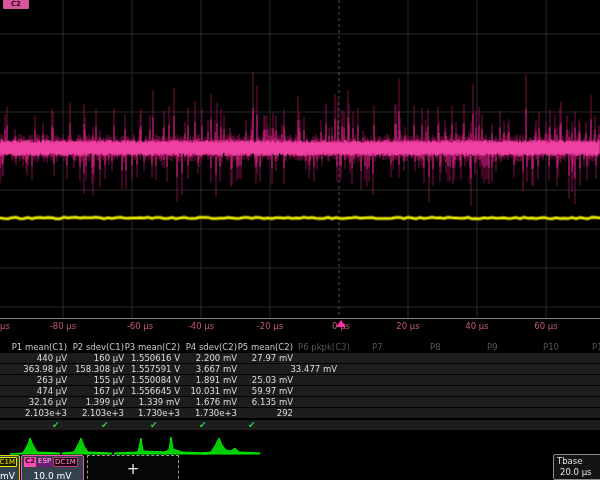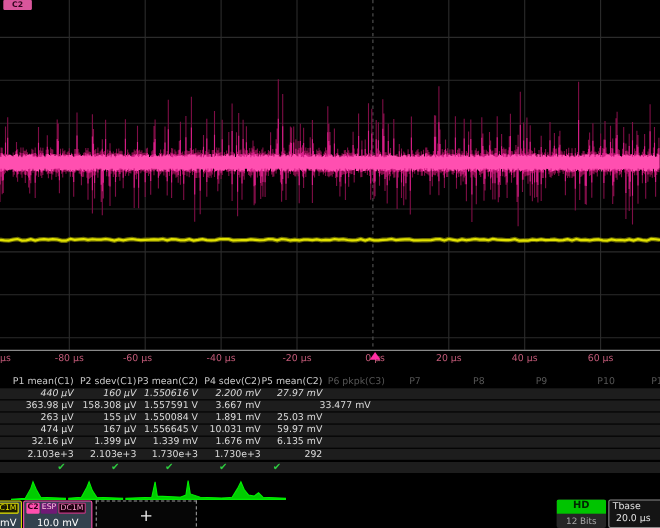--- a/index.html
+++ b/index.html
@@ -54,21 +54,21 @@
       <path d="M0 142.6V155.6M1 142.7V153.4M2 140.2V155.5M3 140.5V155.0M4 141.7V153.3M5 142.4V153.8M6 140.4V154.7M7 141.7V155.1M8 140.9V154.5M9 140.5V154.2M10 140.8V154.3M11 141.8V153.8M12 142.2V154.2M13 140.9V154.7M14 140.2V155.8M15 140.1V155.1M16 140.7V155.9M17 142.2V155.2M18 141.4V156.0M19 142.3V155.2M20 142.9V154.2M21 141.7V155.9M22 140.4V154.7M23 142.0V154.3M24 141.9V155.2M25 140.6V155.6M26 140.5V153.7M27 140.2V153.4M28 140.4V155.6M29 140.3V155.3M30 142.3V153.5M31 142.7V155.4M32 141.7V154.8M33 142.9V155.6M34 142.9V155.4M35 142.2V155.6M36 142.5V154.2M37 142.8V154.5M38 142.2V155.8M39 140.7V154.6M40 141.6V155.3M41 142.9V153.1M42 141.4V155.6M43 140.0V154.2M44 140.3V154.8M45 140.9V155.4M46 141.9V155.7M47 140.8V153.6M48 140.8V155.6M49 140.2V153.9M50 141.9V153.2M51 140.4V153.4M52 141.2V153.3M53 142.3V153.2M54 142.0V153.2M55 142.2V154.7M56 141.2V154.8M57 140.4V154.9M58 142.0V154.4M59 142.0V154.2M60 141.1V154.2M61 140.9V155.7M62 142.3V154.7M63 140.9V155.8M64 140.8V154.4M65 140.3V156.0M66 141.7V154.6M67 142.7V154.9M68 142.3V155.8M69 141.5V154.1M70 141.4V154.6M71 141.5V155.2M72 140.8V154.3M73 141.4V153.1M74 141.8V154.0M75 141.2V155.4M76 141.4V154.0M77 142.0V154.4M78 141.3V155.7M79 142.1V155.3M80 140.5V153.9M81 141.9V155.9M82 140.5V155.1M83 142.1V154.0M84 142.1V154.8M85 140.8V153.3M86 142.3V155.3M87 142.4V155.9M88 141.8V153.1M89 142.1V153.9M90 141.0V154.0M91 140.6V153.2M92 141.5V153.4M93 142.1V155.6M94 140.3V154.5M95 140.8V154.9M96 142.6V154.2M97 142.7V154.5M98 141.3V154.6M99 142.1V155.2M100 140.7V154.0M101 142.9V153.4M102 140.3V153.2M103 140.3V155.4M104 142.0V154.7M105 142.9V155.9M106 141.8V154.7M107 140.3V154.8M108 141.3V154.3M109 140.2V153.1M110 140.4V153.1M111 140.4V153.6M112 142.0V155.1M113 141.7V154.4M114 142.4V153.9M115 141.1V155.8M116 142.3V154.5M117 141.1V153.5M118 140.5V155.5M119 141.9V154.0M120 142.7V155.1M121 142.8V154.5M122 142.4V153.0M123 141.4V155.2M124 140.4V154.9M125 141.6V155.5M126 142.8V154.6M127 141.6V154.6M128 140.0V153.9M129 142.7V154.0M130 141.7V154.8M131 140.9V153.8M132 141.4V155.6M133 141.7V154.4M134 140.9V154.9M135 140.4V153.9M136 142.7V153.9M137 141.5V155.6M138 142.8V153.0M139 142.7V154.1M140 141.5V153.5M141 140.1V154.3M142 141.7V153.5M143 142.1V155.9M144 141.4V153.8M145 142.4V155.1M146 140.2V155.7M147 142.6V154.9M148 142.0V155.9M149 141.0V154.0M150 141.8V154.3M151 141.2V154.4M152 140.3V155.6M153 141.3V155.9M154 140.2V153.5M155 142.0V153.2M156 142.7V154.6M157 142.9V153.4M158 140.6V154.7M159 142.1V155.6M160 142.2V153.8M161 141.5V153.5M162 141.7V155.2M163 141.6V155.0M164 141.6V153.7M165 141.1V154.2M166 142.0V154.0M167 141.7V154.3M168 142.4V155.3M169 141.5V154.8M170 142.2V154.7M171 140.6V155.9M172 140.1V154.4M173 141.2V153.6M174 140.7V153.1M175 140.6V155.3M176 140.9V154.7M177 140.2V155.1M178 141.1V155.5M179 142.6V153.4M180 141.9V153.5M181 141.0V153.4M182 142.4V155.1M183 143.0V153.8M184 140.5V154.2M185 143.0V156.0M186 141.1V155.0M187 140.7V153.5M188 142.2V154.7M189 142.8V153.1M190 142.4V155.9M191 140.1V155.2M192 142.6V153.2M193 142.7V154.4M194 140.3V153.2M195 142.4V153.8M196 141.9V155.7M197 140.1V155.2M198 142.0V154.6M199 142.0V155.6M200 141.8V154.4M201 142.6V155.6M202 141.1V154.6M203 141.7V155.2M204 141.3V155.0M205 141.8V153.8M206 140.5V154.5M207 140.0V153.7M208 141.3V153.4M209 142.0V155.4M210 141.4V153.8M211 140.9V155.0M212 142.1V153.9M213 140.3V155.7M214 142.7V155.6M215 141.3V154.4M216 140.1V154.4M217 141.9V153.4M218 142.3V155.2M219 142.8V155.9M220 140.3V154.7M221 141.7V154.7M222 142.6V155.4M223 140.9V153.3M224 142.6V153.3M225 141.4V155.9M226 140.8V155.0M227 140.2V155.7M228 142.9V153.8M229 141.6V153.0M230 141.1V155.9M231 142.5V153.9M232 140.2V155.1M233 141.7V155.8M234 142.3V155.5M235 142.4V155.1M236 140.5V155.7M237 142.5V155.1M238 141.0V153.3M239 142.1V155.4M240 141.8V155.9M241 140.7V153.2M242 140.2V154.9M243 141.1V153.5M244 142.5V154.5M245 141.6V154.6M246 141.5V153.1M247 141.5V155.8M248 141.4V154.1M249 142.7V155.7M250 140.1V155.1M251 140.7V153.4M252 140.8V154.1M253 140.9V153.1M254 142.7V154.2M255 142.6V155.5M256 142.1V153.2M257 141.1V156.0M258 140.6V155.1M259 140.1V155.9M260 142.1V155.3M261 141.1V154.0M262 140.8V153.3M263 142.1V155.7M264 140.2V156.0M265 142.7V155.1M266 141.3V155.8M267 140.1V154.7M268 140.1V153.1M269 140.7V155.7M270 142.1V154.1M271 142.2V154.8M272 140.2V153.0M273 140.4V154.4M274 142.8V155.3M275 142.3V154.2M276 143.0V155.0M277 140.9V154.9M278 140.6V155.3M279 141.9V153.2M280 142.4V153.3M281 142.7V155.1M282 142.5V154.2M283 142.6V153.7M284 141.5V155.1M285 141.0V155.1M286 140.2V155.6M287 142.4V153.8M288 141.6V153.5M289 140.6V154.9M290 142.3V153.6M291 141.3V154.9M292 142.5V153.6M293 142.4V155.0M294 141.9V155.9M295 140.6V153.4M296 142.7V153.6M297 142.3V155.1M298 142.2V154.4M299 140.5V155.9M300 141.6V154.9M301 140.3V155.3M302 141.1V155.5M303 142.6V154.9M304 142.2V155.6M305 143.0V155.8M306 141.9V153.9M307 140.7V154.9M308 141.1V155.2M309 142.9V153.4M310 142.6V155.5M311 142.0V154.6M312 140.3V155.1M313 142.2V155.8M314 141.9V153.1M315 142.1V154.2M316 143.0V155.5M317 141.6V153.6M318 142.6V155.0M319 142.2V154.1M320 142.6V154.5M321 142.8V154.6M322 141.2V154.5M323 140.2V153.3M324 141.8V155.5M325 140.3V155.5M326 142.1V155.3M327 141.9V153.3M328 141.7V155.0M329 142.2V153.3M330 141.5V155.6M331 141.7V155.5M332 142.7V155.3M333 141.9V153.9M334 140.4V153.5M335 142.5V155.1M336 142.6V153.8M337 142.8V153.5M338 140.7V154.0M339 141.9V153.3M340 140.9V154.7M341 142.5V155.6M342 142.6V155.6M343 142.7V154.2M344 142.3V155.5M345 140.4V154.2M346 140.1V153.6M347 142.3V154.4M348 141.6V153.8M349 143.0V155.5M350 142.9V153.6M351 142.4V155.6M352 141.0V155.0M353 141.9V154.5M354 140.3V154.8M355 141.4V153.8M356 141.1V153.3M357 141.6V153.3M358 141.3V153.9M359 141.4V153.6M360 141.6V155.0M361 142.6V154.7M362 142.6V154.5M363 142.7V154.7M364 142.7V154.2M365 141.6V155.4M366 142.1V155.0M367 141.1V154.6M368 140.6V153.0M369 141.3V155.6M370 142.9V155.3M371 141.5V156.0M372 140.2V153.1M373 142.4V154.9M374 141.6V153.1M375 142.3V155.7M376 142.5V154.3M377 142.5V154.9M378 140.9V154.6M379 141.5V153.8M380 142.7V156.0M381 142.7V153.8M382 141.7V153.2M383 142.1V153.4M384 140.4V153.8M385 140.2V155.5M386 142.2V153.0M387 140.2V154.5M388 142.4V153.0M389 141.9V155.8M390 141.4V155.9M391 142.7V155.3M392 142.6V153.2M393 141.4V155.6M394 140.4V153.5M395 141.4V154.6M396 142.9V155.1M397 140.6V155.1M398 141.9V154.9M399 142.5V153.7M400 141.7V154.0M401 141.1V153.6M402 142.2V155.4M403 143.0V153.3M404 141.0V155.6M405 140.0V154.0M406 142.4V153.0M407 142.5V154.3M408 140.6V155.9M409 140.9V154.2M410 141.6V154.3M411 141.8V155.3M412 141.2V155.7M413 140.4V153.7M414 142.3V154.4M415 141.0V155.5M416 141.3V153.7M417 142.7V155.7M418 140.5V155.2M419 142.6V154.5M420 140.6V155.9M421 142.3V154.1M422 141.0V154.5M423 141.7V153.6M424 142.0V154.3M425 141.6V153.3M426 142.8V155.8M427 142.5V153.2M428 140.3V154.0M429 141.4V155.4M430 141.6V154.7M431 142.9V153.7M432 142.4V153.1M433 141.2V154.9M434 141.1V154.1M435 140.6V154.9M436 142.1V156.0M437 142.2V154.0M438 142.1V155.3M439 142.6V154.2M440 142.9V153.1M441 141.6V154.1M442 141.7V153.0M443 140.2V153.6M444 141.9V153.9M445 141.4V155.8M446 140.3V153.6M447 140.6V155.1M448 140.8V154.0M449 141.9V153.7M450 142.2V154.5M451 142.9V155.0M452 142.7V153.8M453 141.5V155.5M454 140.0V153.2M455 140.8V154.9M456 141.8V153.6M457 141.4V156.0M458 142.7V153.3M459 140.2V154.1M460 142.9V154.6M461 142.5V154.9M462 140.5V153.1M463 141.1V154.0M464 142.4V155.8M465 141.9V155.9M466 140.7V153.3M467 140.7V153.5M468 140.1V155.5M469 141.4V154.6M470 142.3V154.4M471 140.4V153.2M472 140.3V154.7M473 141.8V156.0M474 140.9V155.3M475 141.8V154.6M476 141.9V155.1M477 140.6V154.3M478 141.1V154.0M479 142.3V153.9M480 141.1V155.8M481 141.7V154.4M482 141.7V155.5M483 142.0V155.6M484 140.5V155.7M485 140.3V155.0M486 140.2V153.3M487 141.6V153.3M488 142.8V154.3M489 140.1V154.7M490 140.6V153.7M491 142.8V154.3M492 140.2V155.7M493 142.2V154.6M494 140.6V153.7M495 141.2V154.3M496 142.0V155.1M497 142.8V153.3M498 141.2V153.6M499 141.9V154.7M500 142.7V154.5M501 142.2V153.1M502 142.3V155.7M503 142.2V155.4M504 141.1V154.6M505 141.3V154.2M506 140.1V155.0M507 142.5V155.2M508 140.8V154.0M509 141.1V153.1M510 140.6V154.5M511 142.4V154.1M512 140.8V154.3M513 141.1V155.3M514 141.9V154.4M515 142.1V155.8M516 140.9V153.2M517 141.5V154.0M518 142.9V154.7M519 142.0V156.0M520 141.5V155.6M521 141.6V154.4M522 142.7V155.7M523 142.3V153.6M524 141.4V155.4M525 140.3V154.3M526 142.8V154.8M527 141.4V155.5M528 141.7V155.5M529 141.7V153.4M530 140.6V154.9M531 142.8V154.7M532 140.5V155.4M533 140.3V155.3M534 140.4V155.6M535 140.3V153.8M536 142.8V153.5M537 141.5V154.3M538 140.3V154.7M539 140.2V153.5M540 140.5V154.8M541 142.8V153.3M542 140.4V153.4M543 140.1V153.5M544 141.4V154.7M545 141.0V153.6M546 142.7V154.1M547 141.0V155.9M548 143.0V154.4M549 142.4V156.0M550 142.0V153.3M551 140.4V154.7M552 140.3V153.5M553 140.2V155.7M554 140.5V153.4M555 141.7V155.6M556 142.4V155.1M557 141.8V154.1M558 142.7V153.9M559 140.5V153.5M560 140.6V154.4M561 140.1V154.8M562 141.4V153.8M563 141.4V155.4M564 141.9V154.2M565 142.4V153.7M566 141.9V154.6M567 140.9V153.6M568 140.9V153.4M569 141.3V153.5M570 140.4V154.8M571 141.3V153.3M572 141.9V153.4M573 141.4V154.1M574 140.3V155.9M575 142.4V153.8M576 140.8V155.6M577 142.0V155.9M578 141.6V155.0M579 140.4V154.9M580 140.7V153.1M581 141.3V155.5M582 142.3V154.0M583 140.6V154.0M584 141.6V155.2M585 142.8V153.0M586 141.6V155.5M587 141.4V155.9M588 140.9V155.9M589 142.7V154.2M590 141.6V153.4M591 141.8V154.8M592 141.0V155.2M593 141.8V155.5M594 140.8V153.5M595 141.4V155.4M596 142.5V154.7M597 142.7V155.7M598 140.0V153.9M599 140.7V153.0" stroke="#ff4fb0" stroke-width="1" fill="none"></path>
       <path d="M0 218L4 218.5L8 218.7L12 217.8L16 217.3L20 218.7L24 218.5L28 217.5L32 218.7L36 217.7L40 217.4L44 217.9L48 217.4L52 217.7L56 218.8L60 218.8L64 217.2L68 218.0L72 217.6L76 217.3L80 218.1L84 217.5L88 217.8L92 217.8L96 217.3L100 217.8L104 218.8L108 217.7L112 218.5L116 217.7L120 217.3L124 217.9L128 218.3L132 218.0L136 217.9L140 217.7L144 217.9L148 217.3L152 218.4L156 217.4L160 217.6L164 218.4L168 218.4L172 217.5L176 218.7L180 218.1L184 217.4L188 218.3L192 218.5L196 218.3L200 217.3L204 217.4L208 217.4L212 218.6L216 218.4L220 218.3L224 218.3L228 217.6L232 218.0L236 218.4L240 218.2L244 217.4L248 217.5L252 218.5L256 217.3L260 217.7L264 218.6L268 218.0L272 218.6L276 217.8L280 217.8L284 218.2L288 217.6L292 218.4L296 218.0L300 218.2L304 217.3L308 217.9L312 217.5L316 218.2L320 218.5L324 218.4L328 217.4L332 218.7L336 217.5L340 218.5L344 218.5L348 218.0L352 217.8L356 217.3L360 218.3L364 217.9L368 217.7L372 217.5L376 218.5L380 218.5L384 218.4L388 218.4L392 218.3L396 217.5L400 217.4L404 218.6L408 217.3L412 218.0L416 218.7L420 217.6L424 218.4L428 217.9L432 217.3L436 217.9L440 217.7L444 218.4L448 217.2L452 217.8L456 218.0L460 218.3L464 218.2L468 217.4L472 218.8L476 218.6L480 218.7L484 217.8L488 218.3L492 217.6L496 218.3L500 218.1L504 217.8L508 218.5L512 218.3L516 217.5L520 218.6L524 217.3L528 218.3L532 218.0L536 218.6L540 217.9L544 217.6L548 218.5L552 218.7L556 217.7L560 218.4L564 218.2L568 218.6L572 217.6L576 218.7L580 217.5L584 218.3L588 218.8L592 217.2L596 217.5L600 218.1" stroke="#6b6b00" stroke-width="4" fill="none"></path>
       <path d="M0 218L4 218.5L8 218.7L12 217.8L16 217.3L20 218.7L24 218.5L28 217.5L32 218.7L36 217.7L40 217.4L44 217.9L48 217.4L52 217.7L56 218.8L60 218.8L64 217.2L68 218.0L72 217.6L76 217.3L80 218.1L84 217.5L88 217.8L92 217.8L96 217.3L100 217.8L104 218.8L108 217.7L112 218.5L116 217.7L120 217.3L124 217.9L128 218.3L132 218.0L136 217.9L140 217.7L144 217.9L148 217.3L152 218.4L156 217.4L160 217.6L164 218.4L168 218.4L172 217.5L176 218.7L180 218.1L184 217.4L188 218.3L192 218.5L196 218.3L200 217.3L204 217.4L208 217.4L212 218.6L216 218.4L220 218.3L224 218.3L228 217.6L232 218.0L236 218.4L240 218.2L244 217.4L248 217.5L252 218.5L256 217.3L260 217.7L264 218.6L268 218.0L272 218.6L276 217.8L280 217.8L284 218.2L288 217.6L292 218.4L296 218.0L300 218.2L304 217.3L308 217.9L312 217.5L316 218.2L320 218.5L324 218.4L328 217.4L332 218.7L336 217.5L340 218.5L344 218.5L348 218.0L352 217.8L356 217.3L360 218.3L364 217.9L368 217.7L372 217.5L376 218.5L380 218.5L384 218.4L388 218.4L392 218.3L396 217.5L400 217.4L404 218.6L408 217.3L412 218.0L416 218.7L420 217.6L424 218.4L428 217.9L432 217.3L436 217.9L440 217.7L444 218.4L448 217.2L452 217.8L456 218.0L460 218.3L464 218.2L468 217.4L472 218.8L476 218.6L480 218.7L484 217.8L488 218.3L492 217.6L496 218.3L500 218.1L504 217.8L508 218.5L512 218.3L516 217.5L520 218.6L524 217.3L528 218.3L532 218.0L536 218.6L540 217.9L544 217.6L548 218.5L552 218.7L556 217.7L560 218.4L564 218.2L568 218.6L572 217.6L576 218.7L580 217.5L584 218.3L588 218.8L592 217.2L596 217.5L600 218.1" stroke="#e2e200" stroke-width="2" fill="none"></path>
     </svg>
 
   <div class="status-chip">C2</div>
 
   <div id="axis-labels">
       <div class="axis-label" style="left: -6px;">-100 µs</div>
       <div class="axis-label" style="left: 63px;">-80 µs</div>
-      <div class="axis-label" style="left: 125px; text-align: center;">-60 µs</div>
+      <div class="axis-label" style="left: 140px; text-align: center;">-60 µs</div>
       <div class="axis-label" style="left: 201px;">-40 µs</div>
       <div class="axis-label" style="left: 270px;">-20 µs</div>
       <div class="axis-label" style="left: 341px;">0 µs</div>
       <div class="axis-label" style="left: 408px;">20 µs</div>
       <div class="axis-label" style="left: 477px;">40 µs</div>
       <div class="axis-label" style="left: 546px;">60 µs</div>
     </div>
   <div class="trig-marker"></div>
 
   <div id="measure-table">
@@ -76,21 +76,21 @@
       <div class="tbl-header" style="left: 54px; top: 342px; width: 70px;">P2 sdev(C1)</div>
       <div class="tbl-header" style="left: 110px; top: 342px; width: 70px;">P3 mean(C2)</div>
       <div class="tbl-header" style="left: 167px; top: 342px; width: 70px;">P4 sdev(C2)</div>
       <div class="tbl-header" style="left: 223px; top: 342px; width: 70px;">P5 mean(C2)</div>
       <div class="tbl-header-dim" style="left: 298px; top: 342px;">P6 pkpk(C3)</div>
       <div class="tbl-header-dim" style="left: 372px; top: 342px;">P7</div>
       <div class="tbl-header-dim" style="left: 430px; top: 342px;">P8</div>
       <div class="tbl-header-dim" style="left: 487px; top: 342px;">P9</div>
       <div class="tbl-header-dim" style="left: 543px; top: 342px;">P10</div>
       <div class="tbl-header-dim" style="left: 592px; top: 342px;">P11</div>
-      <div class="tbl-row" style="top: 353px; font-style: italic;">
+      <div class="tbl-row" style="top: 353px;">
         <div class="tbl-cell" style="left: -3px; width: 70px;">440 µV</div>
         <div class="tbl-cell" style="left: 54px; width: 70px;">160 µV</div>
         <div class="tbl-cell" style="left: 110px; width: 70px;">1.550616 V</div>
         <div class="tbl-cell" style="left: 167px; width: 70px;">2.200 mV</div>
         <div class="tbl-cell" style="left: 223px; width: 70px;">27.97 mV</div>
       </div>
       <div class="tbl-row" style="top: 364px;">
         <div class="tbl-cell" style="left: -3px; width: 70px;">363.98 µV</div>
         <div class="tbl-cell" style="left: 54px; width: 70px;">158.308 µV</div>
         <div class="tbl-cell" style="left: 110px; width: 70px;">1.557591 V</div>
@@ -164,23 +164,19 @@
       <span class="chip c2tag1">ESP</span>
       <span class="chip c2tag2">DC1M</span>
     </div>
     <div class="chval">10.0 mV</div>
   </div>
 
   <div class="add-box">
     <span>+</span>
   </div>
 
-  <div class="hd-wrap">
-    <div class="hd">HD</div>
-    <div class="bits">12 Bits</div>
-  </div>
 
   <div class="tbase">
     <div class="tb-title">Tbase</div>
     <div class="tb-val">20.0 µs</div>
   </div>
 
 </div>
 
 </body></html>

